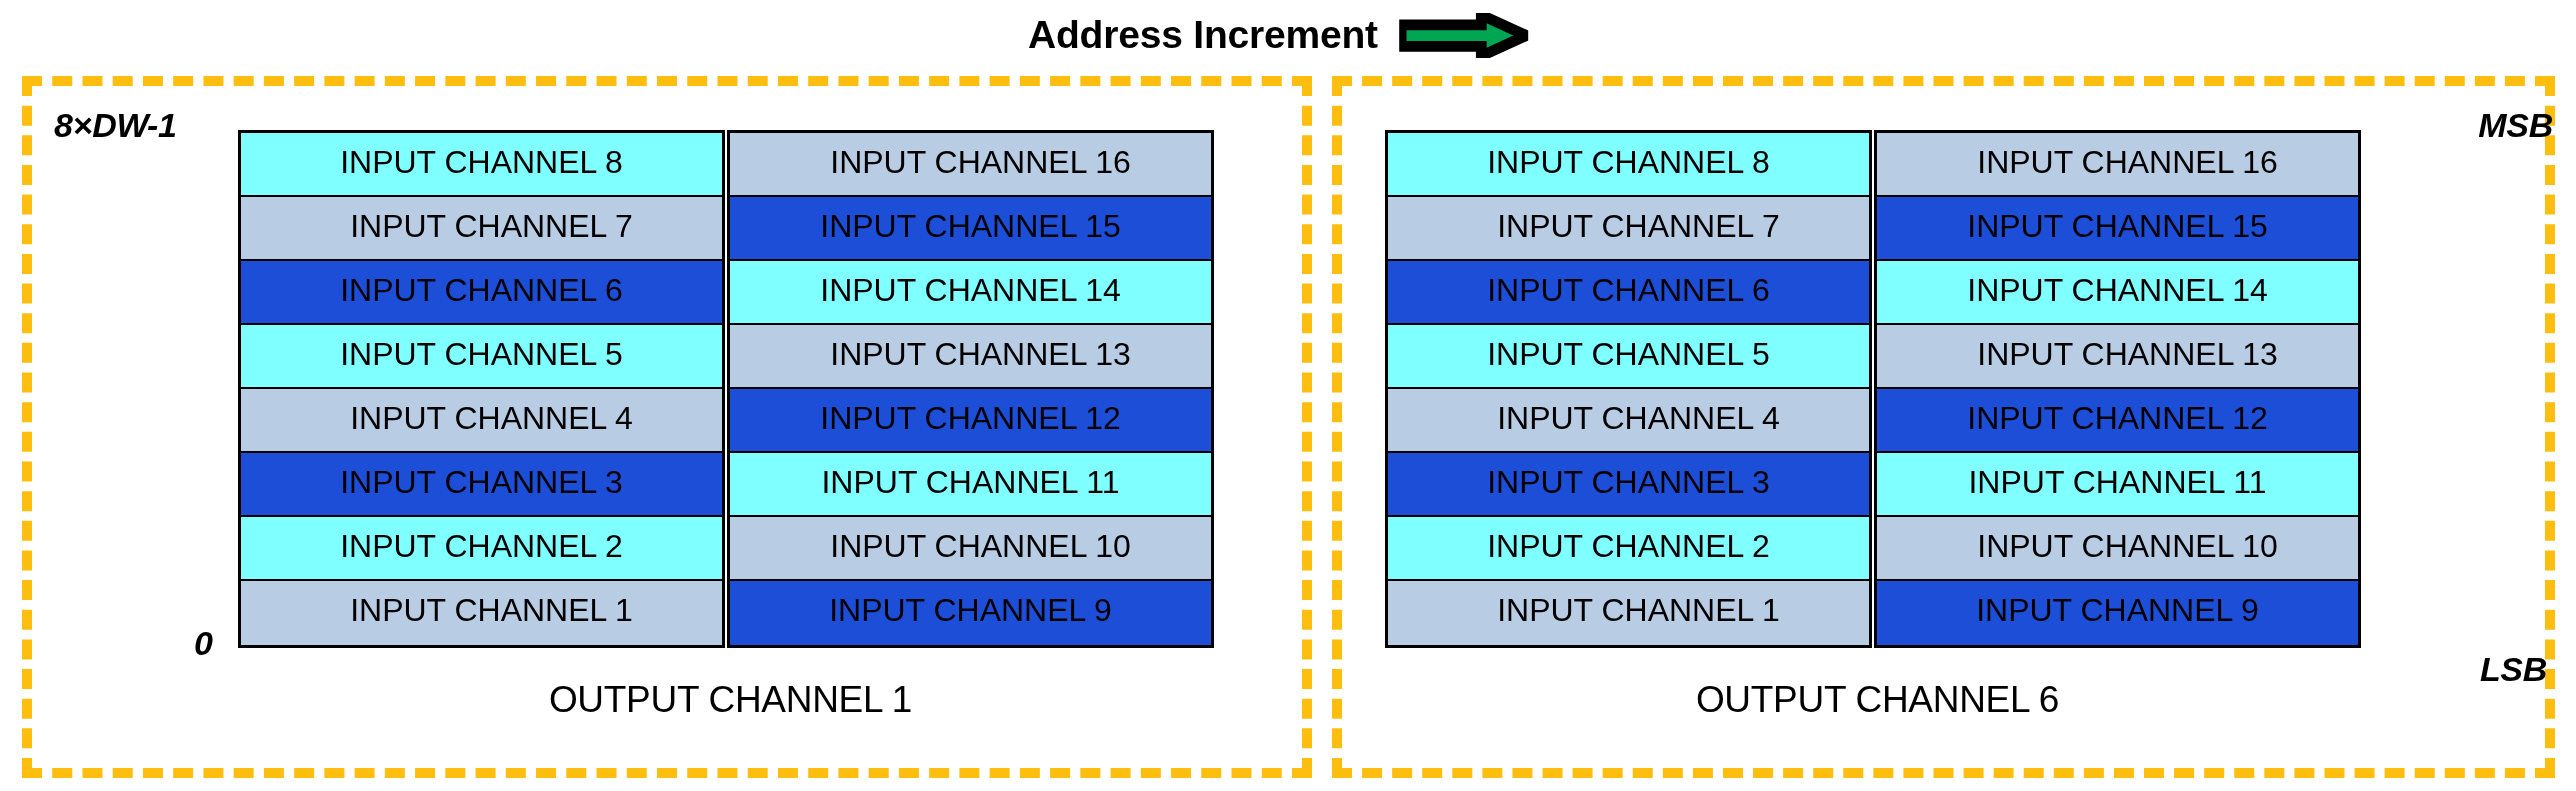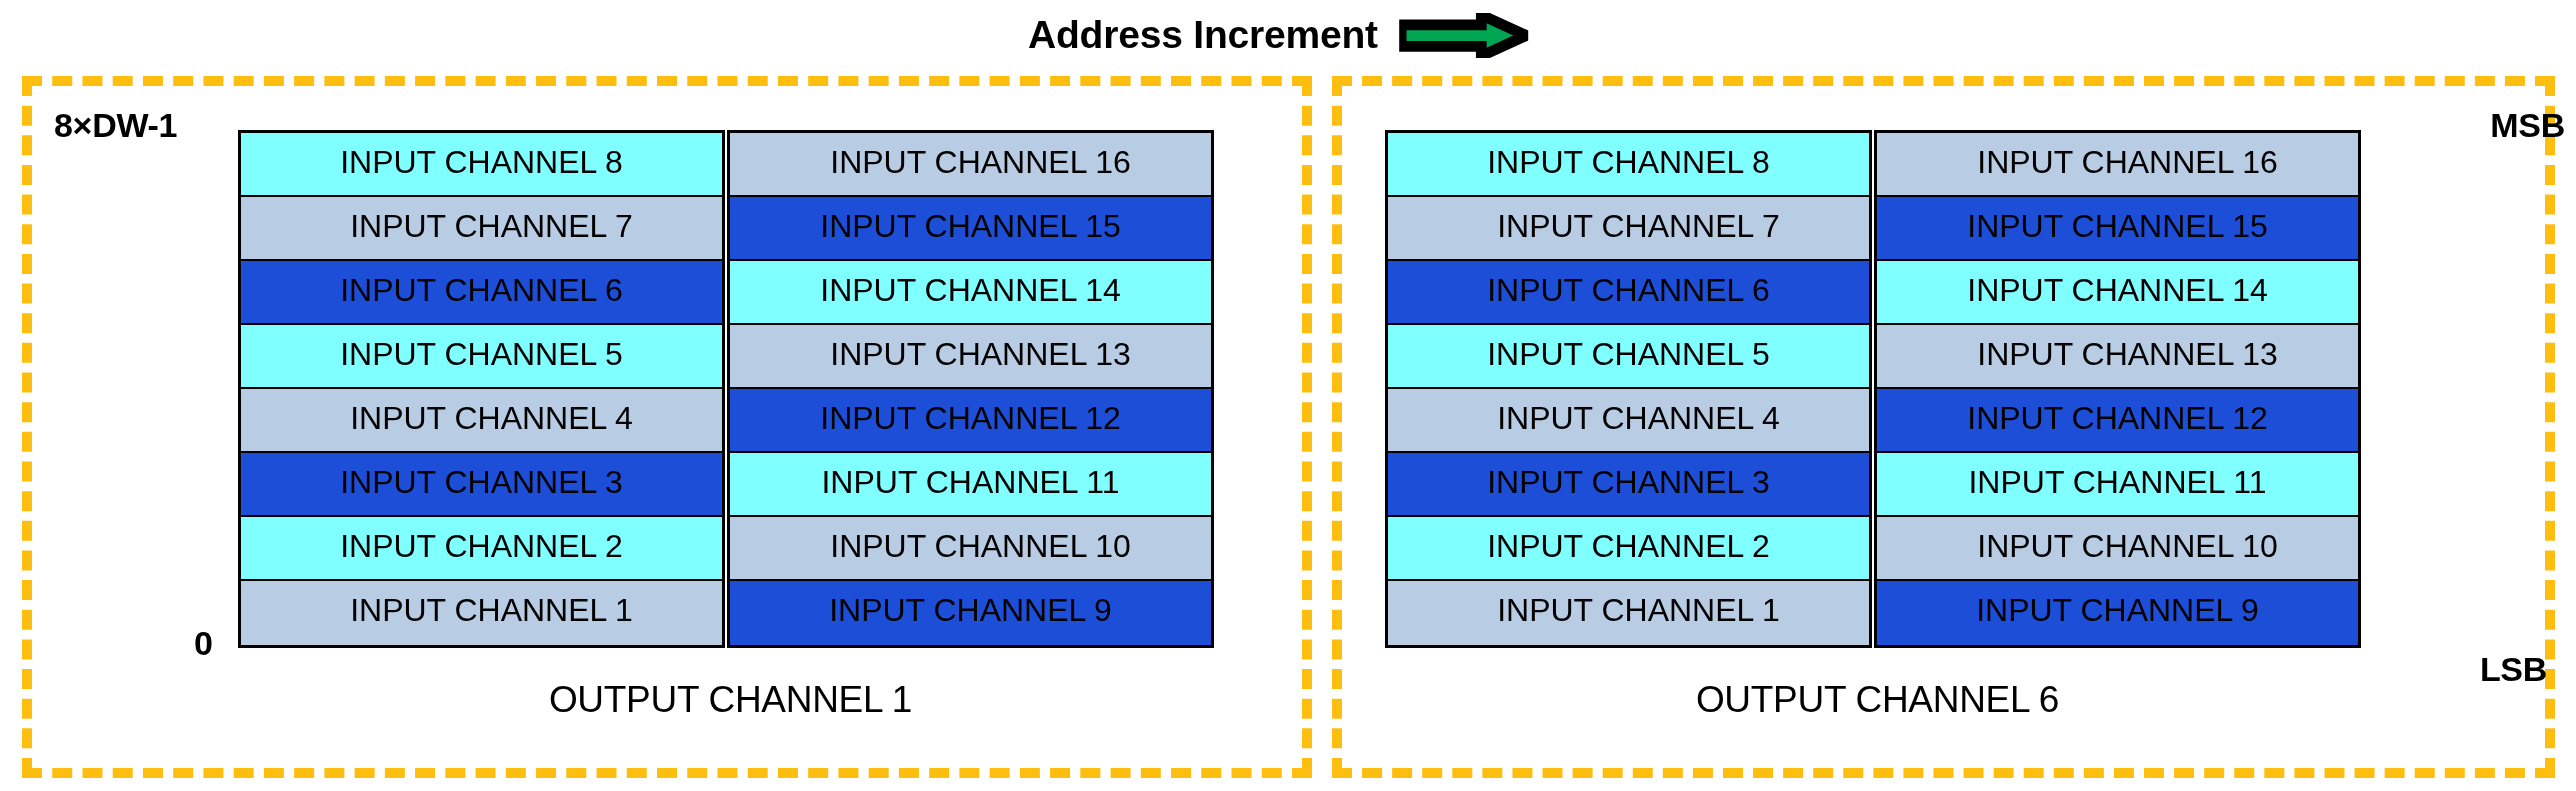--- a/index.html
+++ b/index.html
@@ -57,22 +57,23 @@
   #group-2 { left: 1332px; width: 1223px; }
 
   
   .edge-label {
     position: absolute;
     font-size: 34px;
     font-weight: bold;
     color: #000000;
     white-space: nowrap;
     letter-spacing: -0.3px;
+    font-style: italic;
   }
-  #label-msb   { right: 11px;  top: 106px; margin-left: 42px; }
+  #label-msb   { right: 23px;  top: 106px; margin-left: 42px; }
   #label-lsb   { right: 29px;  top: 639px; margin-top: 11px; }
   #label-top   { left: 54px;   top: 106px; }
   #label-bottom{ left: 194px;  top: 624px; }
 
   
   .block {
     position: absolute;
     display: flex;
     gap: 2px;
   }

